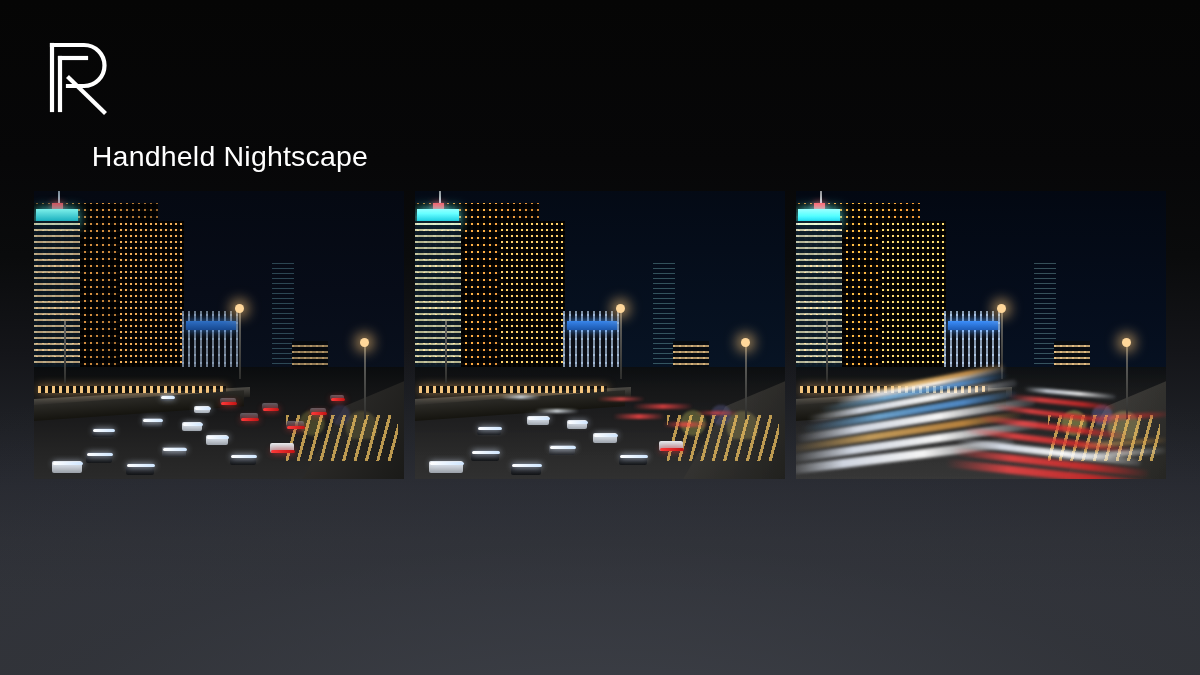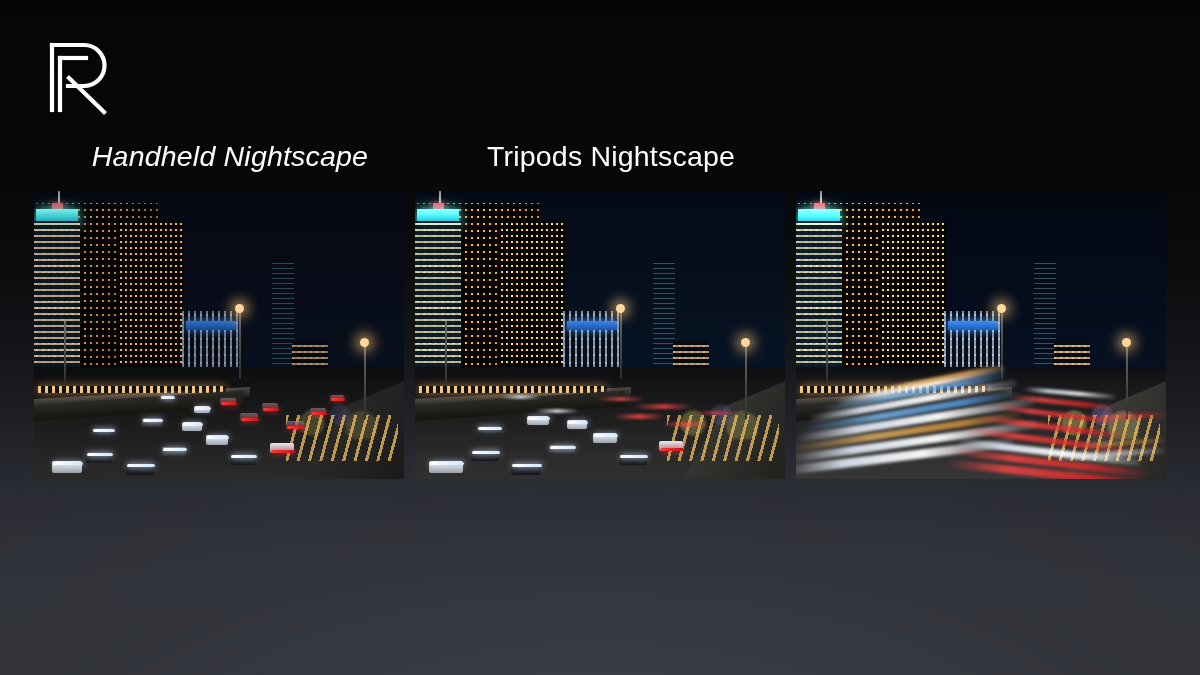--- a/index.html
+++ b/index.html
@@ -43,21 +43,21 @@
   .caption {
     flex:0 0 370px;
     text-align:center;
     color:#ffffff;
     font-size:28.5px;
     font-weight:400;
     letter-spacing:0.2px;
     line-height:48px;
     white-space:nowrap;
   }
-  .caption.c2 { margin-left:11px;font-style:italic; }
+  .caption.c2 { margin-left:11px; }
   .caption.c3 { margin-left:11px; }
 
   
   .photos {
     position:absolute; left:34px; top:191px;
     width:1132px; height:288px;
     display:flex;
   }
   .photo {
     position:relative;
@@ -283,21 +283,20 @@
         <path d="M8 7 V72"></path>
         <path d="M16 20 H42"></path>
         <path d="M16 20 V72"></path>
         <path d="M25 40 L60 74"></path>
       </g>
     </svg>
   </div>
 
   <div class="captions">
     <div class="caption c2">Handheld Nightscape</div>
-    <div class="caption c3">Tripods Nightscape</div>
   </div>
 
   <div class="photos">
 
     <div class="photo">
       <div class="sky"></div>
 
       <div class="bldg tower-left">
         <div class="face"></div>
           <div class="shade"></div>

